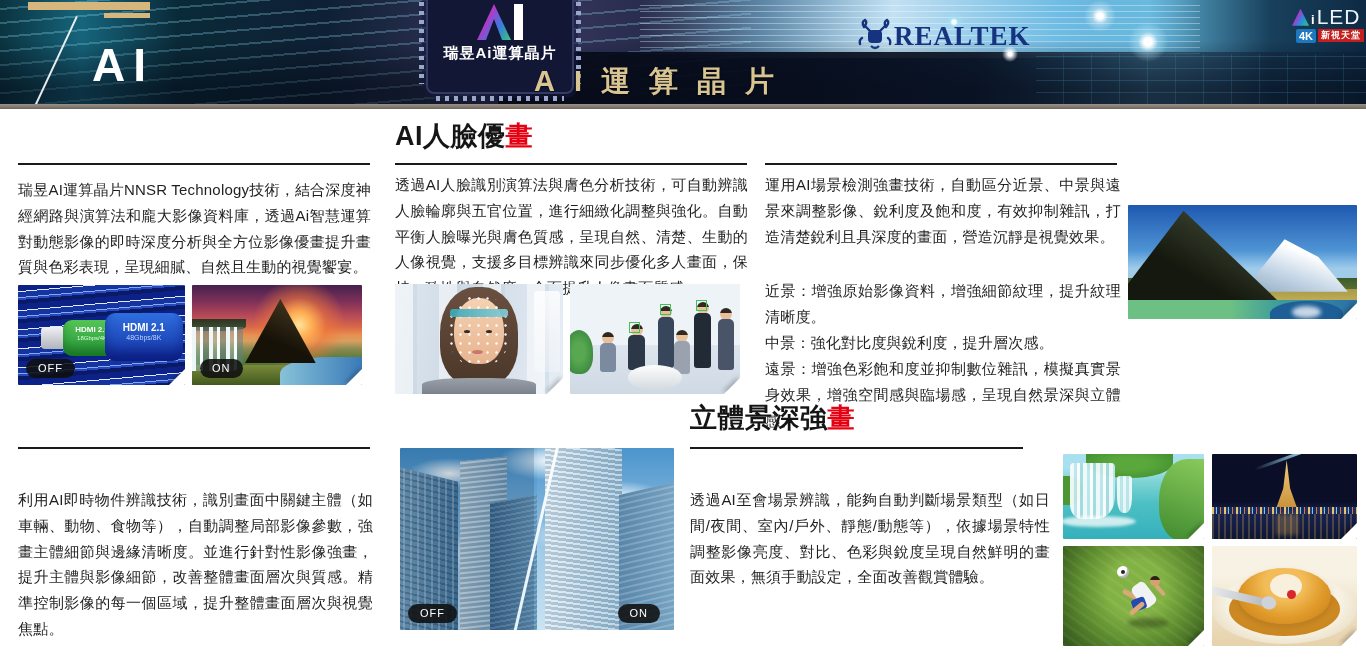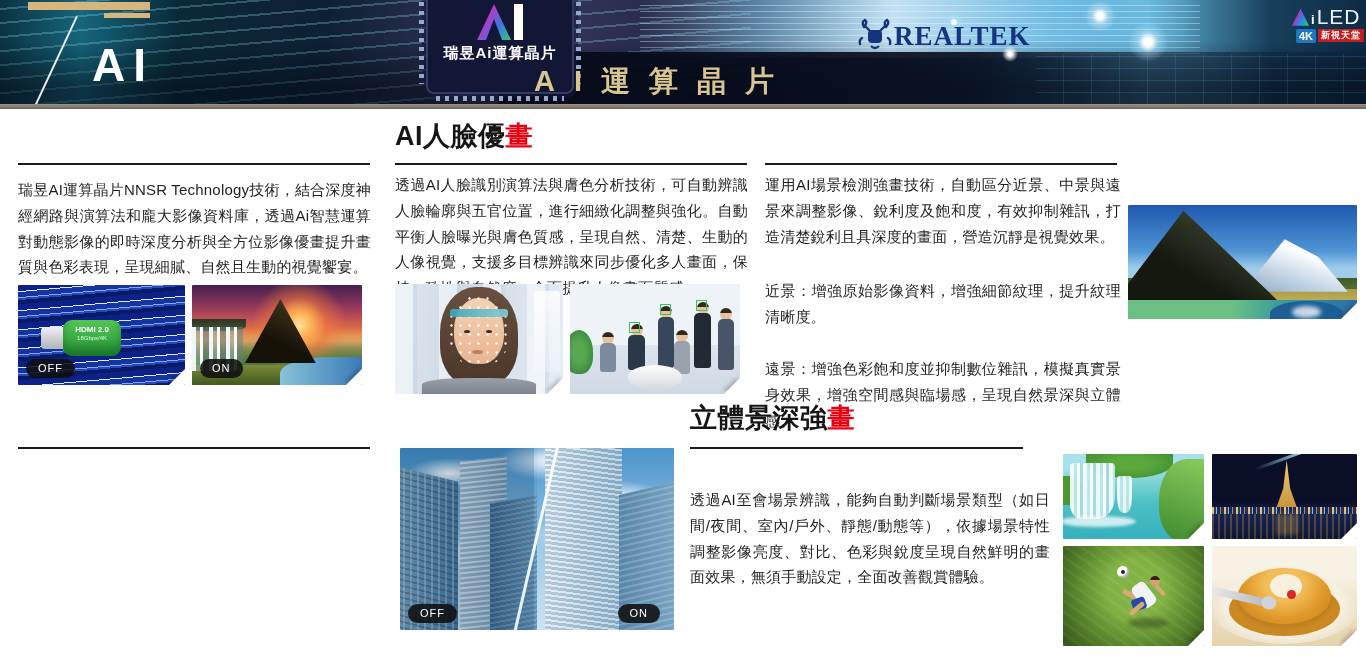--- a/index.html
+++ b/index.html
@@ -280,20 +280,24 @@
 
   <div class="rule" style="left:18px;top:163px;width:352px"></div>
   <p class="para" style="left:18px;top:177px;width:353px">瑞昱AI運算晶片NNSR  Technology技術，結合深度神經網路與演算法和龐大影像資料庫，透過Ai智慧運算對動態影像的即時深度分析與全方位影像優畫提升畫質與色彩表現，呈現細膩、自然且生動的視覺饗宴。</p>
 
   <div class="photo img-hdmi" style="left:18px;top:285px;width:167px;height:100px">
     <div class="plug"></div>
     <div class="cyl-g">
       <b>HDMI 2.0</b>
       <small>18Gbps/4K</small>
     </div>
+    <div class="cyl-b">
+      <b>HDMI 2.1</b>
+      <small>48Gbps/8K</small>
+    </div>
     <span class="badge l">OFF</span>
     <i class="curl"></i>
   </div>
 
   <div class="photo img-sunset" style="left:192px;top:285px;width:170px;height:100px">
     <div class="grass"></div>
     <div class="river"></div>
     <div class="mtn"></div>
     <div class="cliff"></div>
     <div class="falls"></div>
@@ -330,33 +334,35 @@
     <div class="table"></div>
     <span class="dbox" style="left:90px;top:20px"></span>
     <span class="dbox" style="left:126px;top:16px"></span>
     <span class="dbox" style="left:59px;top:38px"></span>
     <i class="curl"></i>
   </div>
 
   <div class="rule" style="left:765px;top:163px;width:352px"></div>
   <p class="para" style="left:765px;top:172px;width:356px">運用AI場景檢測強畫技術，自動區分近景、中景與遠景來調整影像、銳利度及飽和度，有效抑制雜訊，打造清楚銳利且具深度的畫面，營造沉靜是視覺效果。</p>
   <p class="para" style="left:765px;top:278px;width:356px">近景：增強原始影像資料，增強細節紋理，提升紋理清晰度。</p>
+  <p class="para" style="left:765px;top:330px;width:356px">中景：強化對比度與銳利度，提升層次感。</p>
   <p class="para" style="left:765px;top:356px;width:356px">遠景：增強色彩飽和度並抑制數位雜訊，模擬真實景身效果，增強空間感與臨場感，呈現自然景深與立體感。</p>
 
   <div class="photo img-mountain" style="left:1128px;top:205px;width:229px;height:114px">
     <div class="treeline"></div>
     <div class="meadow"></div>
     <div class="peak-snow"></div>
     <div class="peak-dark"></div>
     <div class="lake"></div>
     <div class="pond"></div>
     <i class="curl"></i>
   </div>
 
   <div class="rule" style="left:18px;top:447px;width:352px"></div>
+  <p class="para" style="left:18px;top:487px;width:355px">利用AI即時物件辨識技術，識別畫面中關鍵主體（如車輛、動物、食物等），自動調整局部影像參數，強畫主體細節與邊緣清晰度。並進行針對性影像強畫，提升主體與影像細節，改善整體畫面層次與質感。精準控制影像的每一個區域，提升整體畫面層次與視覺焦點。</p>
 
   <div class="photo img-towers" style="left:400px;top:448px;width:274px;height:182px">
     <div class="clouds"></div>
     <div class="tw tw1"></div>
     <div class="tw tw5"></div>
     <div class="tw tw2"></div>
     <div class="tw tw3"></div>
     <div class="tw tw4"></div>
     <div class="dim-l"></div>
     <div class="bri-r"></div>

